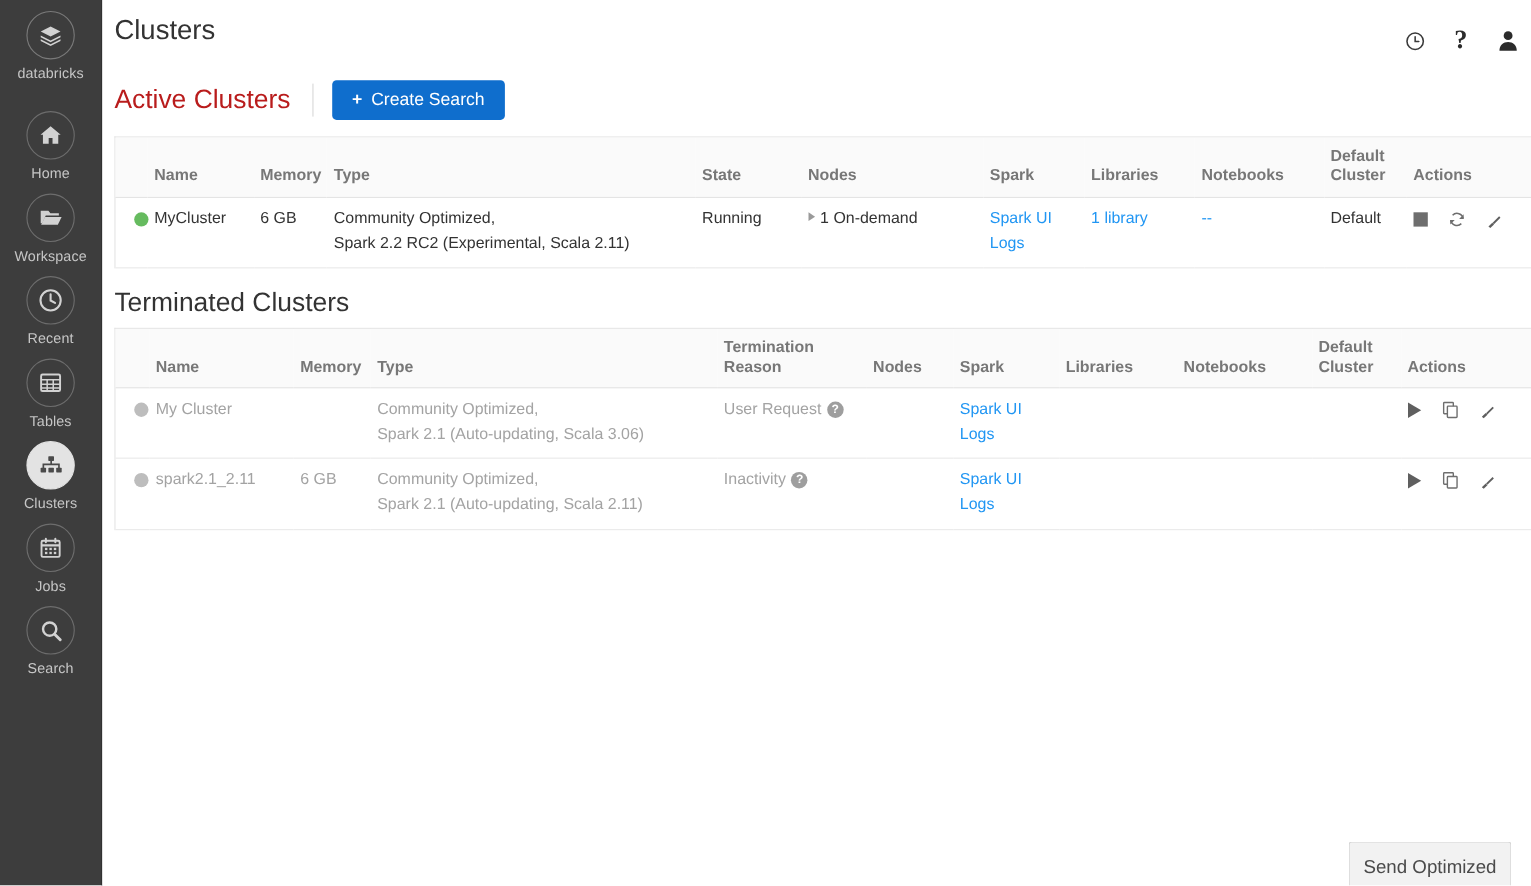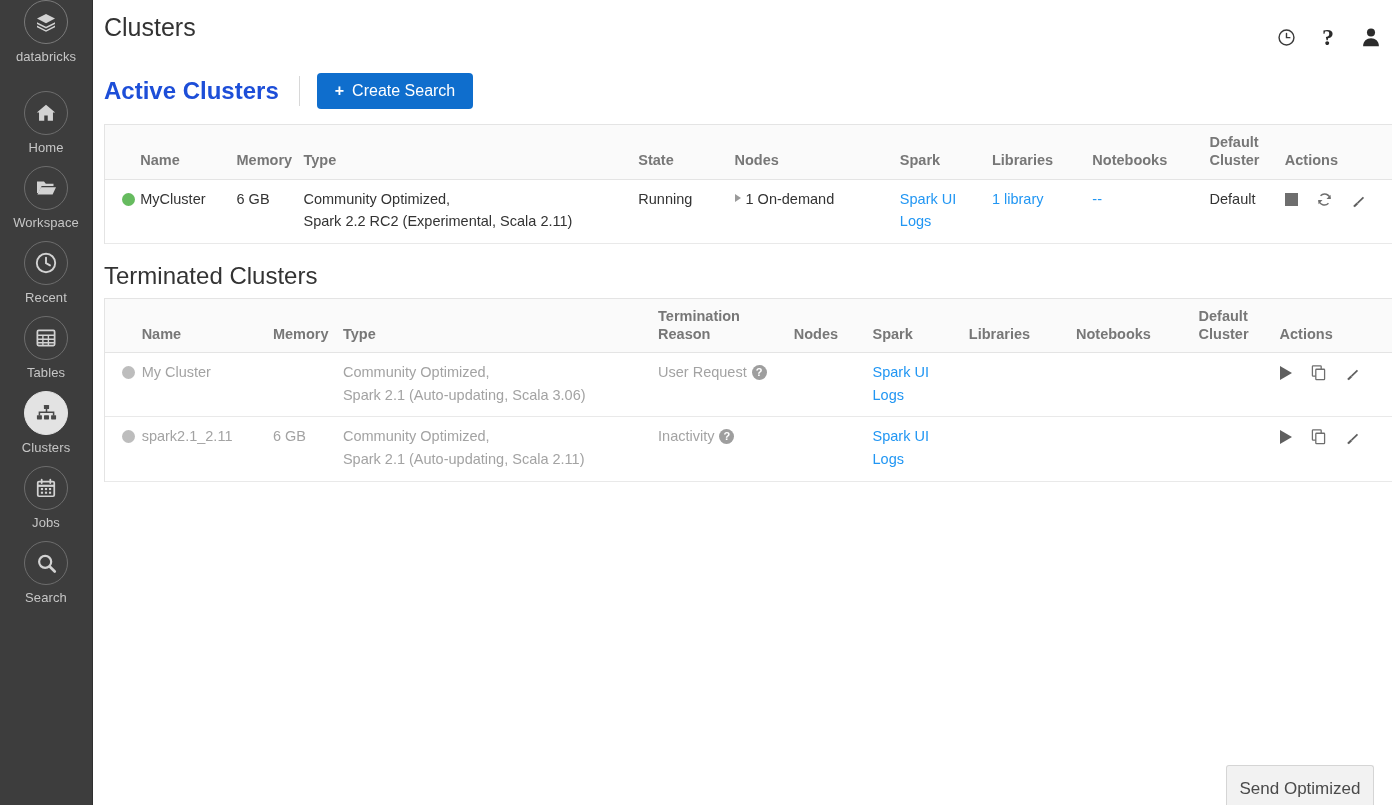--- a/index.html
+++ b/index.html
@@ -17,21 +17,21 @@
 
   
   .sidebar {
     width: 93px;
     min-width: 93px;
     height: 805px;
     background: #3d3d3d;
     display: flex;
     flex-direction: column;
     align-items: center;
-    padding-top: 0;
+    padding-top: 10px;
     border-right: 1px solid #2f2f2f;
   }
   .nav-item {
     width: 93px;
     display: flex;
     flex-direction: column;
     align-items: center;
     margin-bottom: 12px;
     cursor: pointer;
     text-decoration: none;
@@ -100,22 +100,22 @@
 
   
   .section-head {
     display: flex;
     align-items: center;
     padding: 6px 0 0 11px;
     height: 52px;
   }
   .section-title {
     font-size: 24px;
-    color: #1d4ed8;
-    font-weight: 700;
+    color: #b91c1c;
+    font-weight: 400;
     line-height: 1;
   }
   .vdivider {
     width: 1px;
     height: 30px;
     background: #d8d8d8;
     margin: 0 17px 0 20px;
   }
   .btn-primary {
     background: #1565c0;

